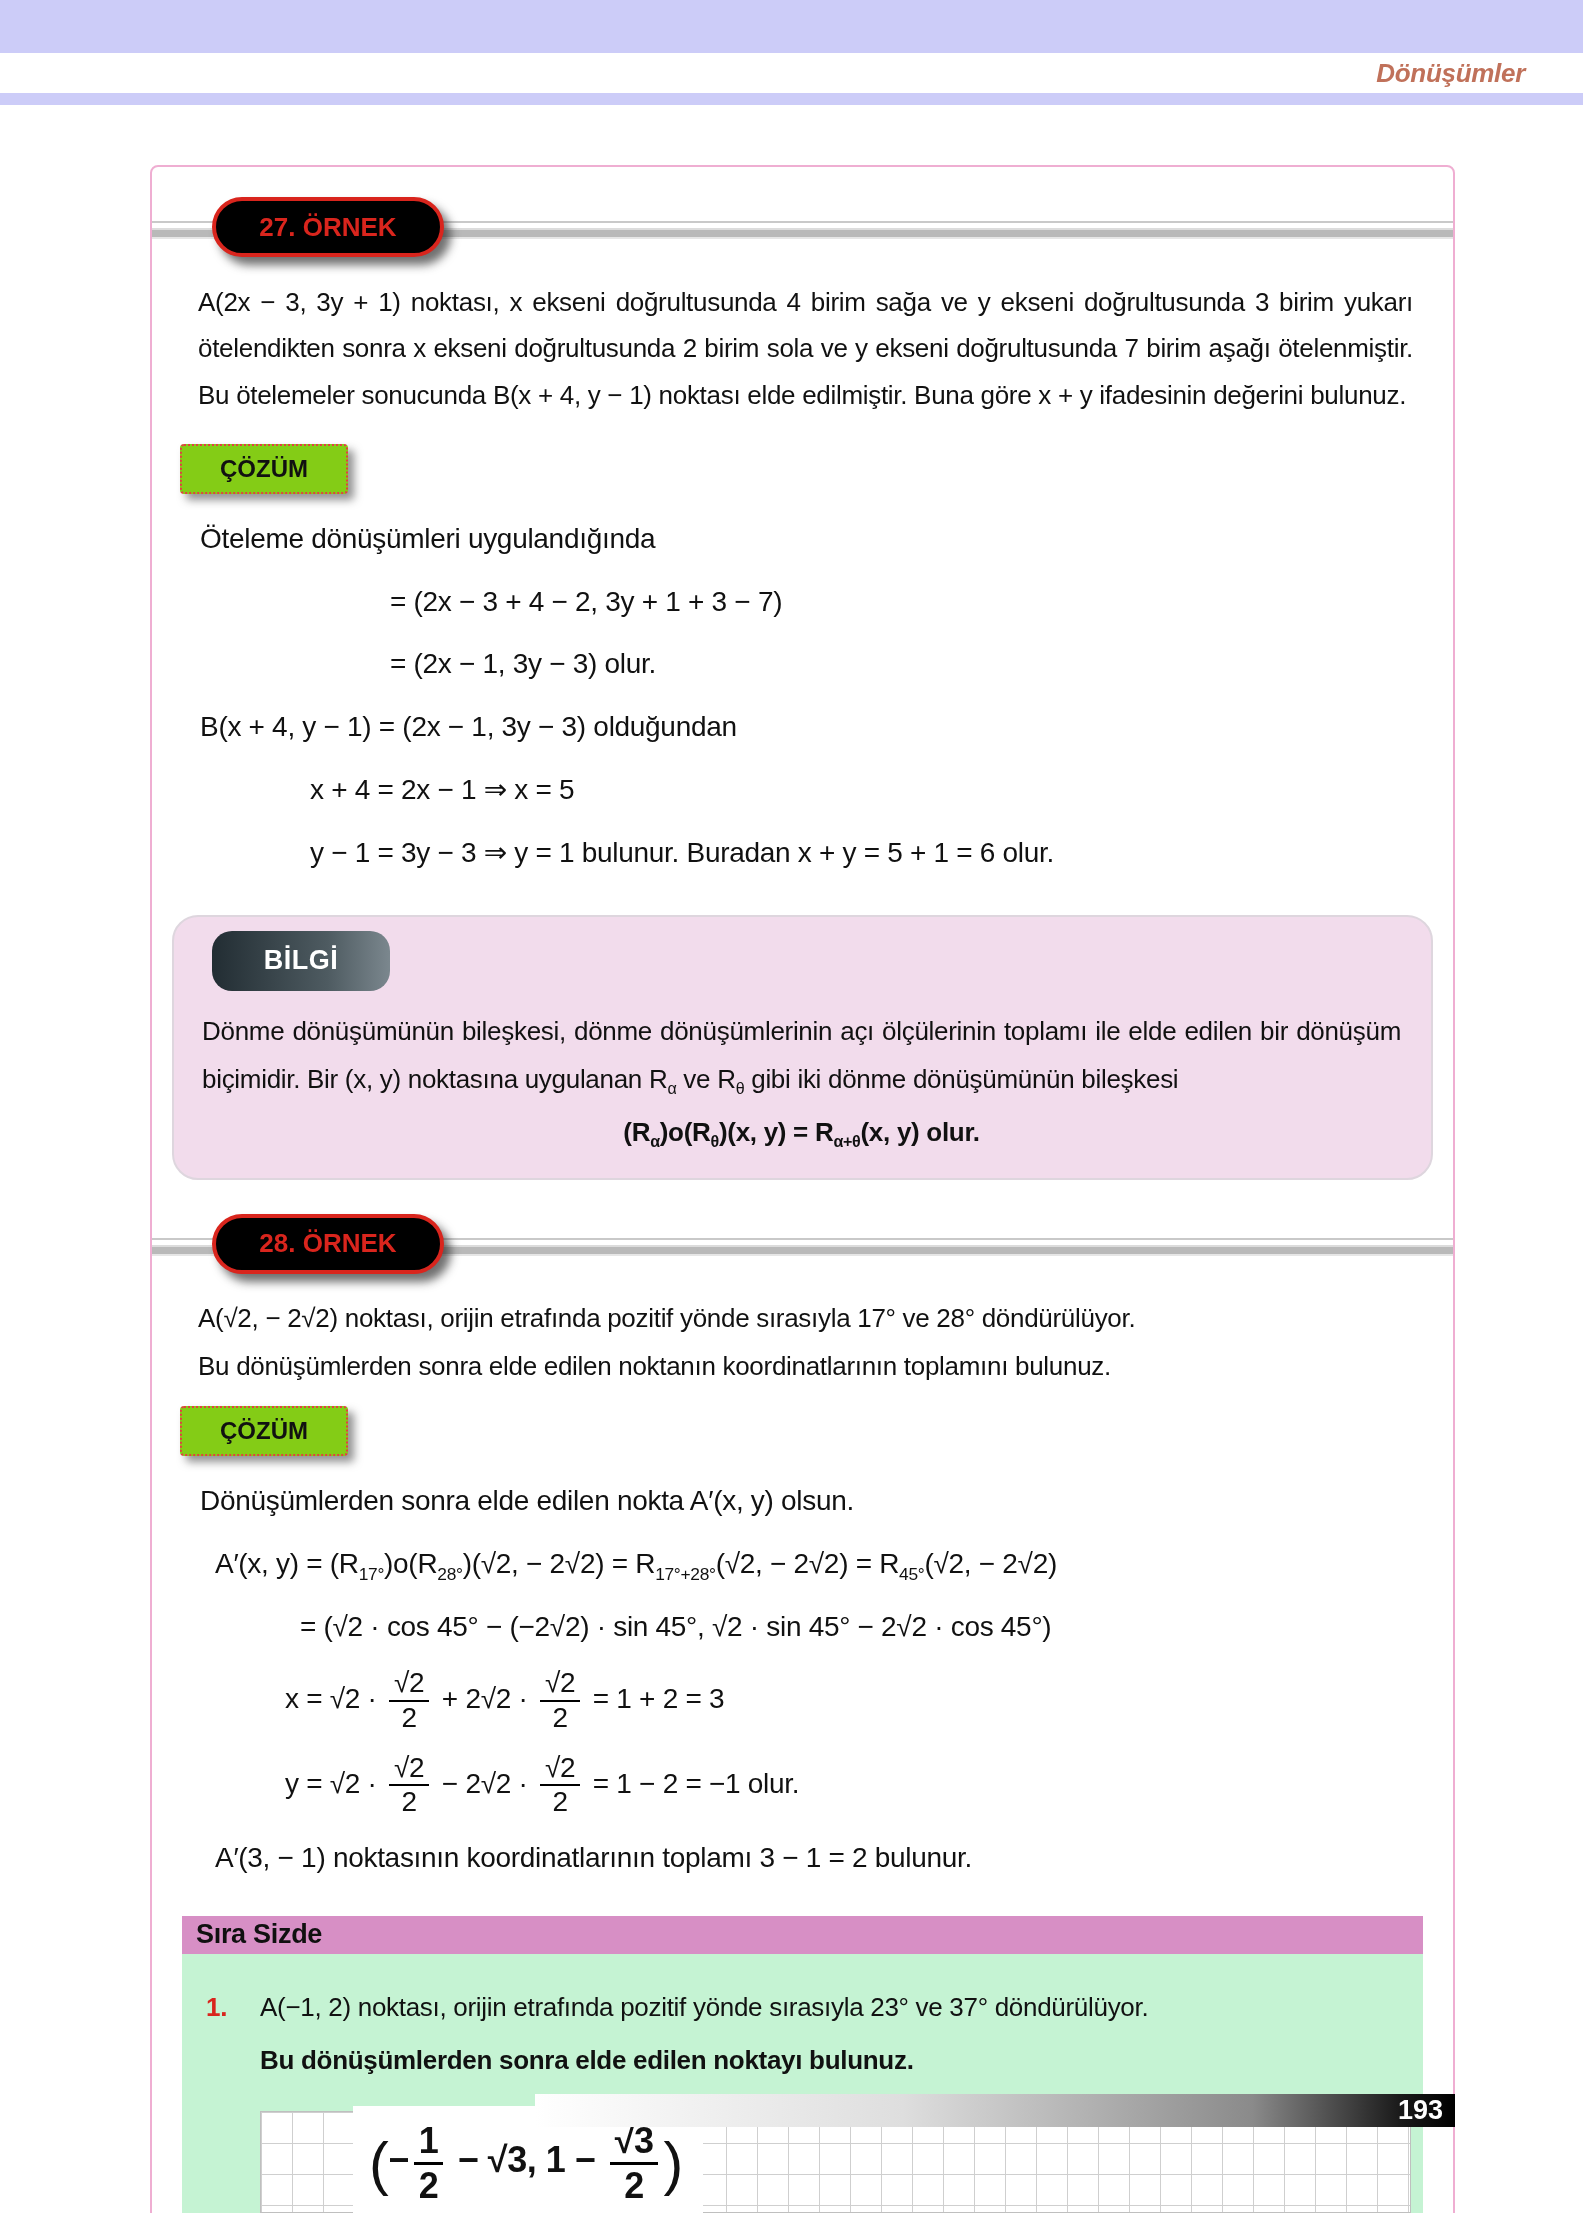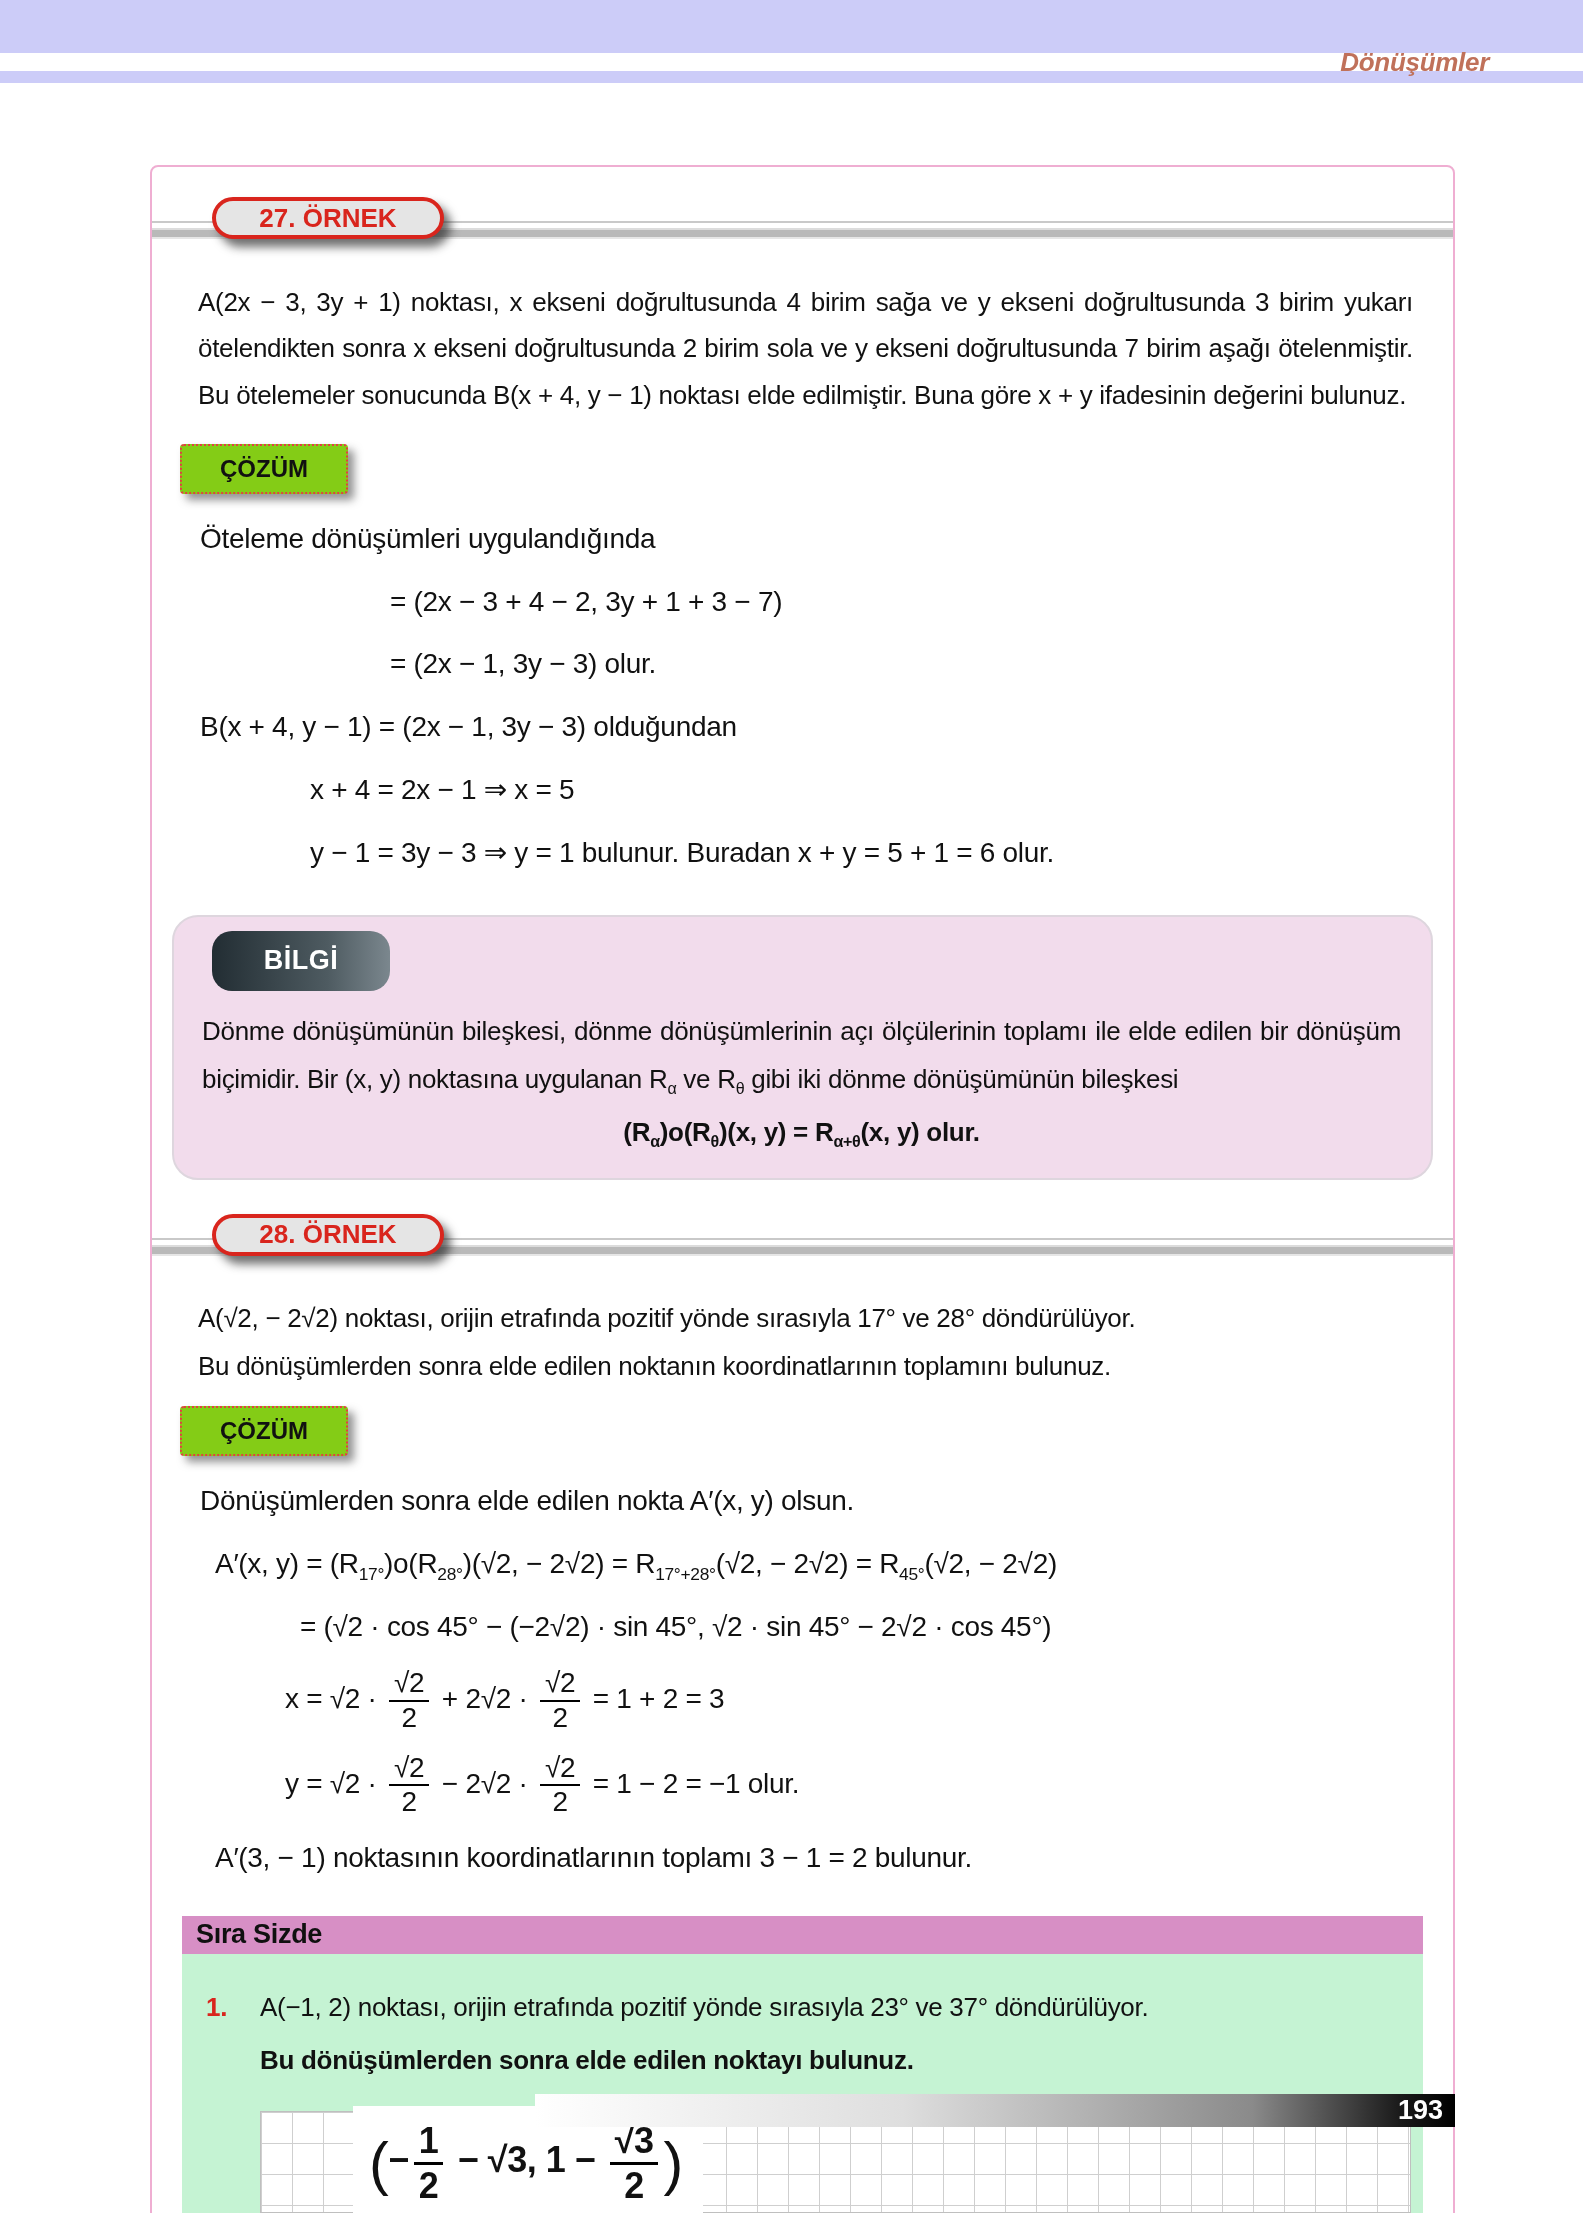--- a/index.html
+++ b/index.html
@@ -8,38 +8,38 @@
     --sira-bar:#d78fc5; --green:#c5f3d3; --grid-line:#cfcfcf;
   }
   *{margin:0;padding:0;box-sizing:border-box;}
   html,body{background:#fff;}
   body{
     width:1583px;height:2213px;position:relative;overflow:hidden;
     font-family:"Liberation Sans","DejaVu Sans",sans-serif;color:#111;
   }
   
   .band1{height:53px;background:var(--lavender);}
-  .band-title-row{height:18px;display:flex;align-items:center;justify-content:flex-end;padding-right:94px;}
+  .band-title-row{height:40px;display:flex;align-items:center;justify-content:flex-end;padding-right:58px;}
   .page-title{color:var(--header-text);font-weight:bold;font-style:italic;font-size:26px;letter-spacing:-0.3px;}
   .band2{height:12px;background:var(--lavender);}
   
   .card{
     position:absolute;top:165px;left:150px;width:1305px;
     background:#fff;border:2px solid var(--card-border);border-radius:8px;
     padding:16px 18px 24px 18px;
   }
   
   .ex-header{position:relative;height:66px;margin-top:14px;}
   .rule-bar{
     position:absolute;left:-18px;right:-18px;top:24px;height:18px;
     background:linear-gradient(to bottom,#c9c9c9 0 2px,#ffffff 2px 7px,#dcdcdc 7px 9px,#b9b9b9 9px 16px,#e6e6e6 16px);
   }
   .ex-badge{
-    position:absolute;left:42px;top:0;width:232px;height:42px;
-    background:#e5e5e5;border:4px solid var(--red);border-radius:30px;
+    position:absolute;left:42px;top:0;width:232px;height:60px;
+    background:#000000;border:4px solid var(--red);border-radius:30px;
     display:flex;align-items:center;justify-content:center;
     color:var(--red);font-weight:bold;font-size:26px;
     box-shadow:7px 8px 10px rgba(35,35,35,.65);
   }
   .prose{
     font-size:26px;line-height:1.78;letter-spacing:-0.3px;
     padding:16px 22px 10px 28px;text-align:justify;
   }
   .prose-line{font-size:26px;line-height:1.85;letter-spacing:-0.3px;padding-left:28px;}
   .cozum-badge{

